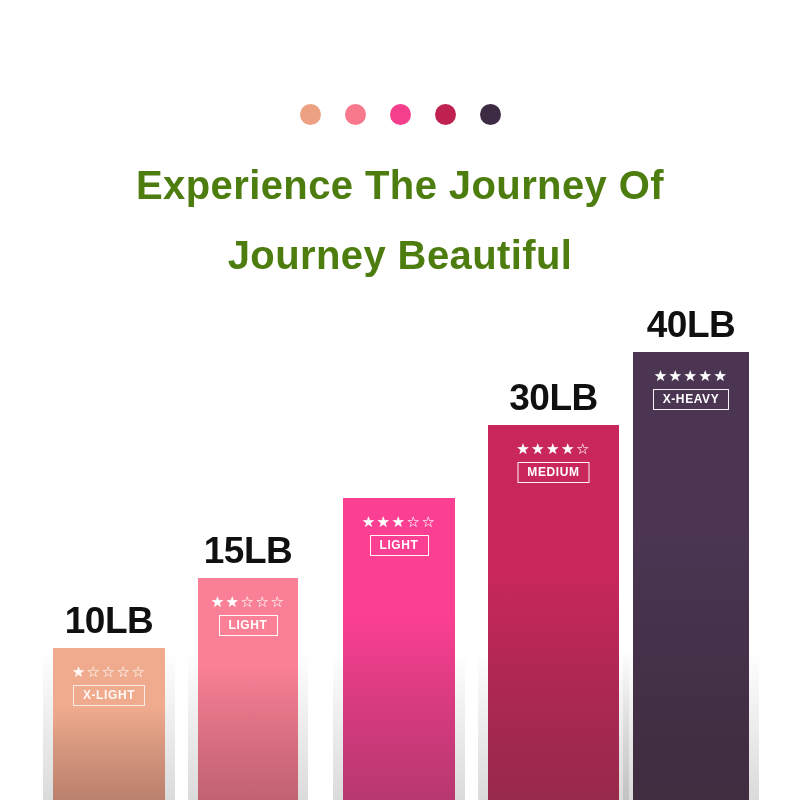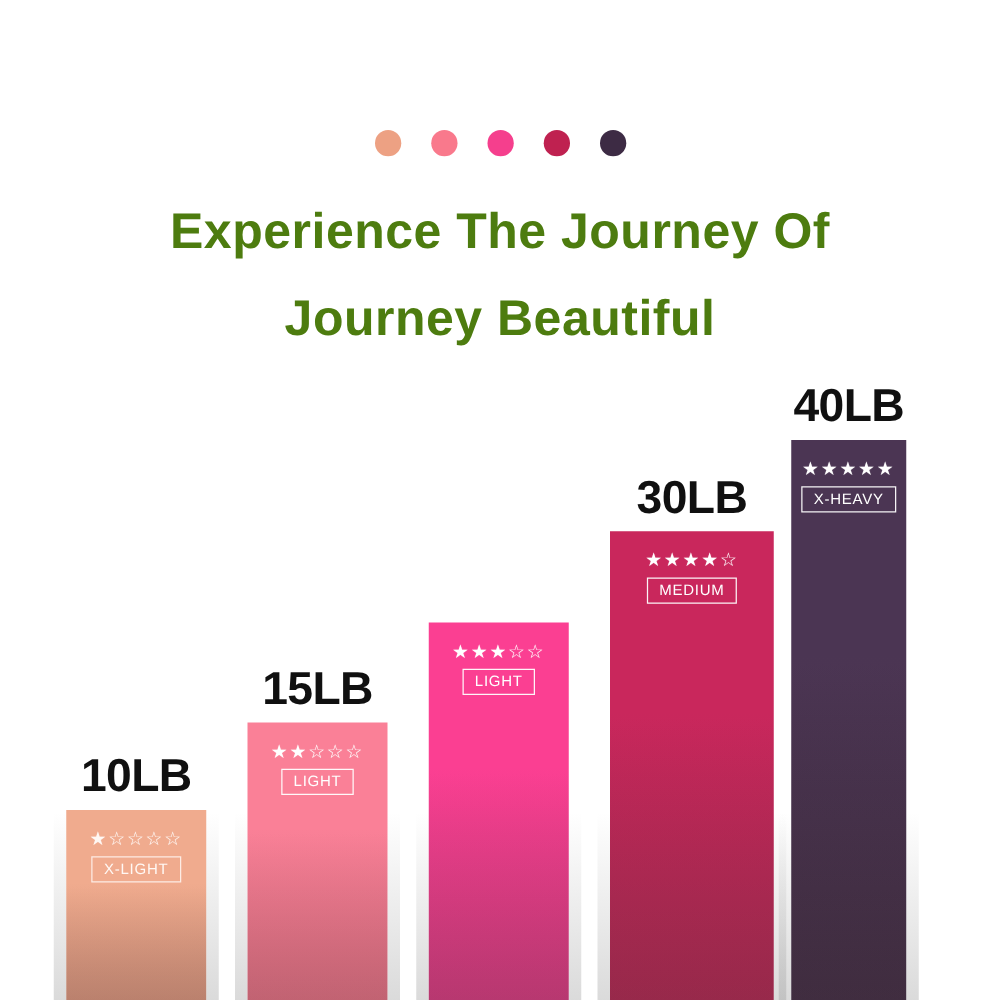--- a/index.html
+++ b/index.html
@@ -131,21 +131,21 @@
     white-space: nowrap;
     margin-bottom: 5px;
     text-shadow: 0 0 1px rgba(255,255,255,0.35);
   }
 
   .level-badge {
     display: inline-block;
     border: 1.6px solid rgba(255,255,255,0.95);
     color: #ffffff;
     font-size: 12px;
-    font-weight: normal;
+    font-weight: bold;
     letter-spacing: 0.6px;
     padding: 3px 9px 3px 9px;
     line-height: 13px;
     white-space: nowrap;
   }
 
   .b1 .stars, .b1 .level-badge { color: #fff8f4; border-color: #fdece4; }
 </style>
 </head>
 <body>
@@ -167,21 +167,21 @@
 
   <div class="chart" id="chart">
       <div class="bar-group" style="left: 53px; width: 112px; height: 152px;">
         <div class="weight-label" style="bottom: 158px;">10LB</div>
         <div class="bar b1" style="height: 152px; background: linear-gradient(rgb(240, 171, 142) 0%, rgb(240, 171, 142) 40%, rgb(208, 143, 118) 100%);">
           <div class="badge-block b1" style="top: 16px;"><div class="stars">★☆☆☆☆</div><span class="level-badge">X-LIGHT</span></div>
         </div>
         <div class="bar-side-shade" style="left: -10px;"></div>
         <div class="bar-side-shade" style="right: -10px;"></div>
       </div>
-      <div class="bar-group" style="left: 198px; width: 112px; height: 222px;">
+      <div class="bar-group" style="left: 198px; width: 100px; height: 222px;">
         <div class="weight-label" style="bottom: 228px;">15LB</div>
         <div class="bar b2" style="height: 222px; background: linear-gradient(rgb(250, 128, 151) 0%, rgb(250, 128, 151) 40%, rgb(217, 104, 124) 100%);">
           <div class="badge-block b2" style="top: 16px;"><div class="stars">★★☆☆☆</div><span class="level-badge">LIGHT</span></div>
         </div>
         <div class="bar-side-shade" style="left: -10px;"></div>
         <div class="bar-side-shade" style="right: -10px;"></div>
       </div>
       <div class="bar-group" style="left: 343px; width: 112px; height: 302px;">
         <div class="bar b3" style="height: 302px; background: linear-gradient(rgb(251, 63, 146) 0%, rgb(251, 63, 146) 40%, rgb(204, 49, 121) 100%);">
           <div class="badge-block b3" style="top: 16px;"><div class="stars">★★★☆☆</div><span class="level-badge">LIGHT</span></div>
@@ -190,21 +190,21 @@
         <div class="bar-side-shade" style="right: -10px;"></div>
       </div>
       <div class="bar-group" style="left: 488px; width: 112px; height: 375px; padding-left: 19px;">
         <div class="weight-label" style="bottom: 381px;">30LB</div>
         <div class="bar b4" style="height: 375px; background: linear-gradient(rgb(201, 39, 92) 0%, rgb(201, 39, 92) 40%, rgb(163, 30, 73) 100%);">
           <div class="badge-block b4" style="top: 16px;"><div class="stars">★★★★☆</div><span class="level-badge">MEDIUM</span></div>
         </div>
         <div class="bar-side-shade" style="left: -10px;"></div>
         <div class="bar-side-shade" style="right: -10px;"></div>
       </div>
-      <div class="bar-group" style="left: 633px; width: 92px; height: 448px;">
+      <div class="bar-group" style="left: 633px; width: 116px; height: 448px;">
         <div class="weight-label" style="bottom: 454px;">40LB</div>
         <div class="bar b5" style="height: 448px; background: linear-gradient(rgb(75, 53, 83) 0%, rgb(75, 53, 83) 40%, rgb(51, 35, 59) 100%);">
           <div class="badge-block b5" style="top: 16px;"><div class="stars">★★★★★</div><span class="level-badge">X-HEAVY</span></div>
         </div>
         <div class="bar-side-shade" style="left: -10px;"></div>
         <div class="bar-side-shade" style="right: -10px;"></div>
       </div>
     </div>
 
 </div>

